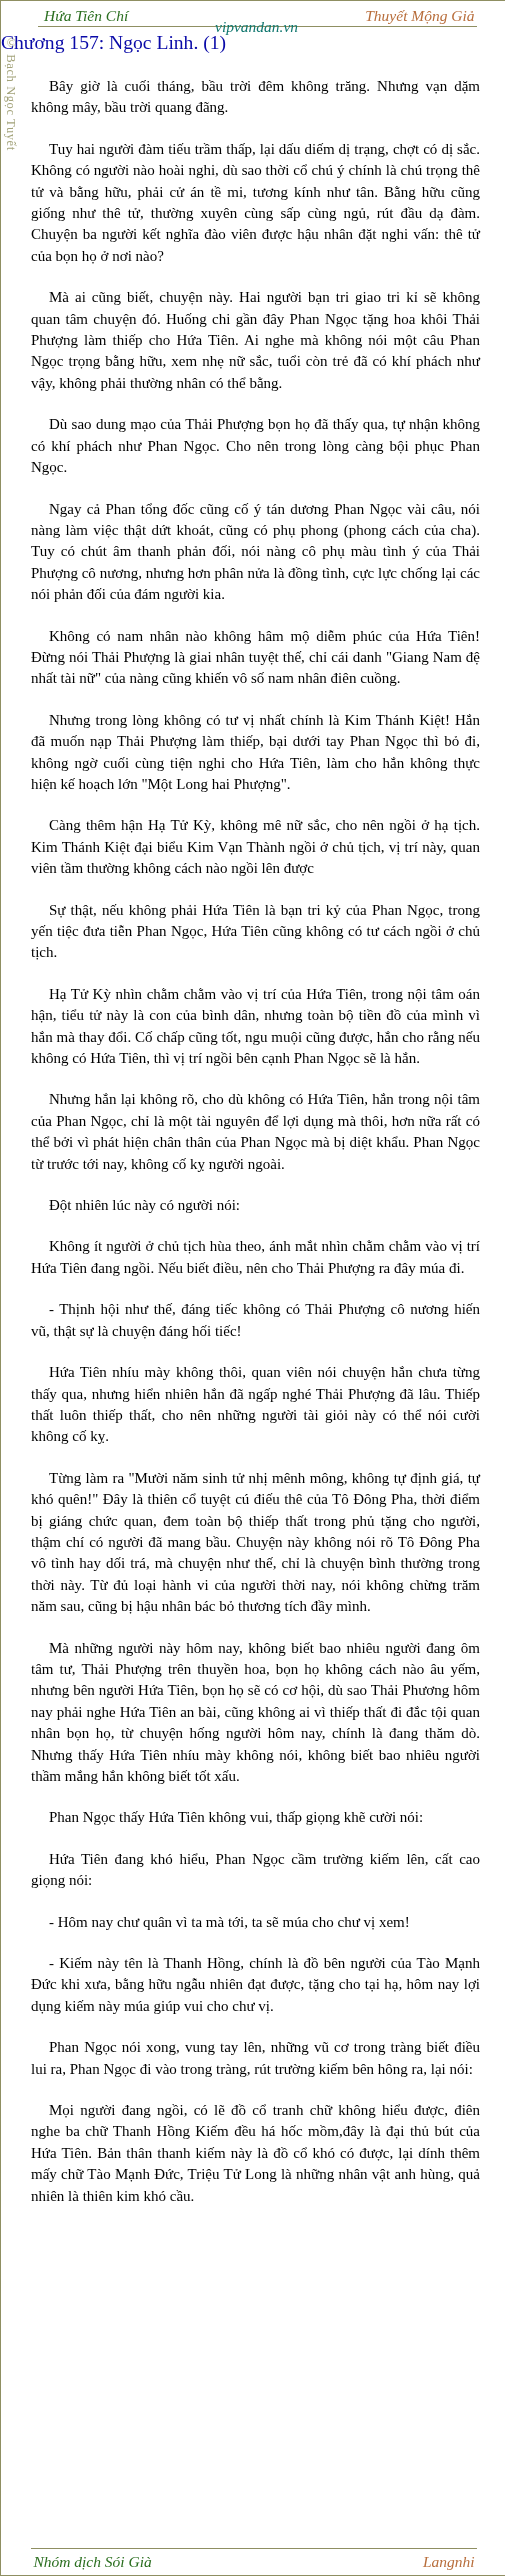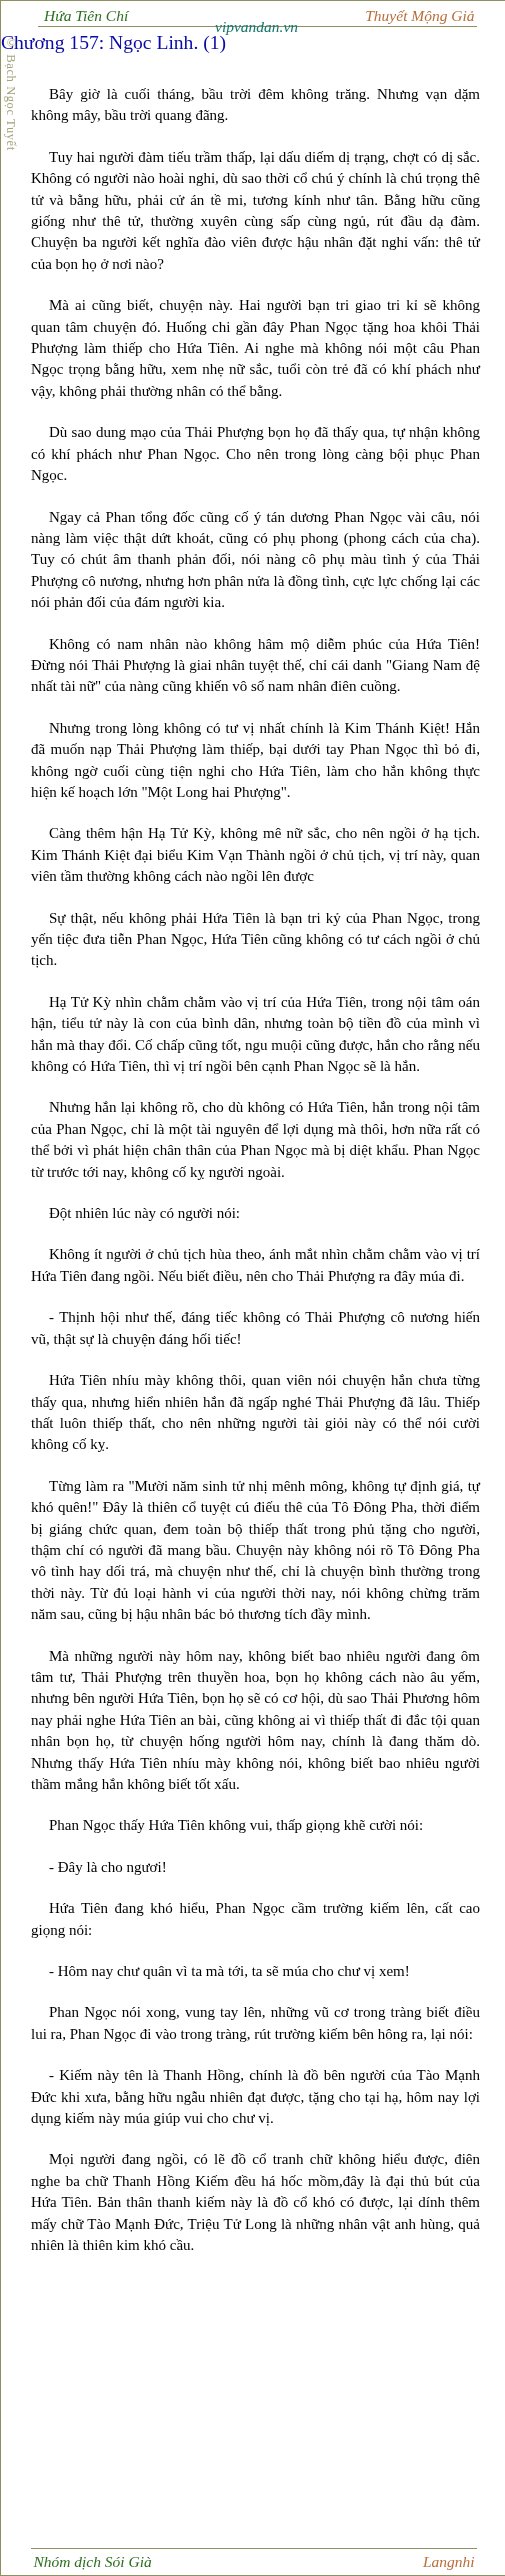--- a/index.html
+++ b/index.html
@@ -28,21 +28,21 @@
     .header .right { position: absolute; right: 2.4px; top: 2.4px; color: #b86e3c; }
     .title {
       position: absolute; left: 0; right: 0; top: 31px;
       text-align: left; color: #0a0aa8; font-size: 19.6px;
     }
     .content {
       position: absolute; left: 30px; width: 449px; top: 71px;
       font-size: 15px; line-height: 21.4px; color: #000;
       text-align: justify;
     }
-    .content p { margin: 12px 0 20px 0; text-indent: 18px; }
+    .content p { margin: 4px 0 20px 0; text-indent: 18px; }
     .footer {
       position: absolute; left: 30px; right: 28px; top: 2547px; height: 24px;
       border-top: 1.2px solid #8f8f62;
       font-style: italic; font-size: 15.5px;
     }
     .footer .left { position: absolute; left: 2.4px; top: 3.6px; color: #2a6e1f; }
     .footer .right { position: absolute; right: 2.4px; top: 3.6px; color: #b86e3c; }
   </style>
 </head>
 <body>
@@ -70,25 +70,24 @@
     <p>Sự thật, nếu không phải Hứa Tiên là bạn tri kỷ của Phan Ngọc, trong yến tiệc đưa tiễn Phan Ngọc, Hứa Tiên cũng không có tư cách ngồi ở chủ tịch.</p>
     <p>Hạ Tử Kỳ nhìn chằm chằm vào vị trí của Hứa Tiên, trong nội tâm oán hận, tiểu tử này là con của bình dân, nhưng toàn bộ tiền đồ của mình vì hắn mà thay đổi. Cố chấp cũng tốt, ngu muội cũng được, hắn cho rằng nếu không có Hứa Tiên, thì vị trí ngồi bên cạnh Phan Ngọc sẽ là hắn.</p>
     <p>Nhưng hắn lại không rõ, cho dù không có Hứa Tiên, hắn trong nội tâm của Phan Ngọc, chỉ là một tài nguyên để lợi dụng mà thôi, hơn nữa rất có thể bởi vì phát hiện chân thân của Phan Ngọc mà bị diệt khẩu. Phan Ngọc từ trước tới nay, không cố kỵ người ngoài.</p>
     <p>Đột nhiên lúc này có người nói:</p>
     <p> Không ít người ở chủ tịch hùa theo, ánh mắt nhìn chằm chằm vào vị trí Hứa Tiên đang ngồi. Nếu biết điều, nên cho Thải Phượng ra đây múa đi.</p>
     <p>- Thịnh hội như thế, đáng tiếc không có Thải Phượng cô nương hiến vũ, thật sự là chuyện đáng hối tiếc!</p>
     <p>Hứa Tiên nhíu mày không thôi, quan viên nói chuyện hắn chưa từng thấy qua, nhưng hiển nhiên hắn đã ngấp nghé Thải Phượng đã lâu. Thiếp thất luôn thiếp thất, cho nên những người tài giỏi này có thể nói cười không cố kỵ.</p>
     <p>Từng làm ra "Mười năm sinh tử nhị mênh mông, không tự định giá, tự khó quên!" Đây là thiên cổ tuyệt cú điếu thê của Tô Đông Pha, thời điểm bị giáng chức quan, đem toàn bộ thiếp thất trong phủ tặng cho người, thậm chí có người đã mang bầu. Chuyện này không nói rõ Tô Đông Pha vô tình hay dối trá, mà chuyện như thế, chỉ là chuyện bình thường trong thời này. Từ đủ loại hành vi của người thời nay, nói không chừng trăm năm sau, cũng bị hậu nhân bác bỏ thương tích đầy mình.</p>
     <p>Mà những người này hôm nay, không biết bao nhiêu người đang ôm tâm tư, Thải Phượng trên thuyền hoa, bọn họ không cách nào âu yếm, nhưng bên người Hứa Tiên, bọn họ sẽ có cơ hội, dù sao Thải Phương hôm nay phải nghe Hứa Tiên an bài, cũng không ai vì thiếp thất đi đắc tội quan nhân bọn họ, từ chuyện hống người hôm nay, chính là đang thăm dò. Nhưng thấy Hứa Tiên nhíu mày không nói, không biết bao nhiêu người thầm mắng hắn không biết tốt xấu.</p>
     <p>Phan Ngọc thấy Hứa Tiên không vui, thấp giọng khẽ cười nói:</p>
-    <p>- Đây là cho ngươi!</p>
     <p>Hứa Tiên đang khó hiểu, Phan Ngọc cầm trường kiếm lên, cất cao giọng nói:</p>
     <p>- Hôm nay chư quân vì ta mà tới, ta sẽ múa cho chư vị xem!</p>
+    <p>- Kiếm này tên là Thanh Hồng, chính là đồ bên người của Tào Mạnh Đức khi xưa, bằng hữu ngẫu nhiên đạt được, tặng cho tại hạ, hôm nay lợi dụng kiếm này múa giúp vui cho chư vị.</p>
     <p>Phan Ngọc nói xong, vung tay lên, những vũ cơ trong tràng biết điều lui ra, Phan Ngọc đi vào trong tràng, rút trường kiếm bên hông ra, lại nói:</p>
-    <p>- Kiếm này tên là Thanh Hồng, chính là đồ bên người của Tào Mạnh Đức khi xưa, bằng hữu ngẫu nhiên đạt được, tặng cho tại hạ, hôm nay lợi dụng kiếm này múa giúp vui cho chư vị.</p>
     <p>Mọi người đang ngồi, có lẽ đồ cổ tranh chữ không hiểu được, điên nghe ba chữ Thanh Hồng Kiếm đều há hốc mồm,đây là đại thủ bút của Hứa Tiên. Bản thân thanh kiếm này là đồ cổ khó có được, lại dính thêm mấy chữ Tào Mạnh Đức, Triệu Tử Long là những nhân vật anh hùng, quả nhiên là thiên kim khó cầu.</p>
   </div>
 
   <div class="footer">
     <span class="left">Nhóm dịch Sói Già</span>
     <span class="right">Langnhi</span>
   </div>
 </div>
 
 

